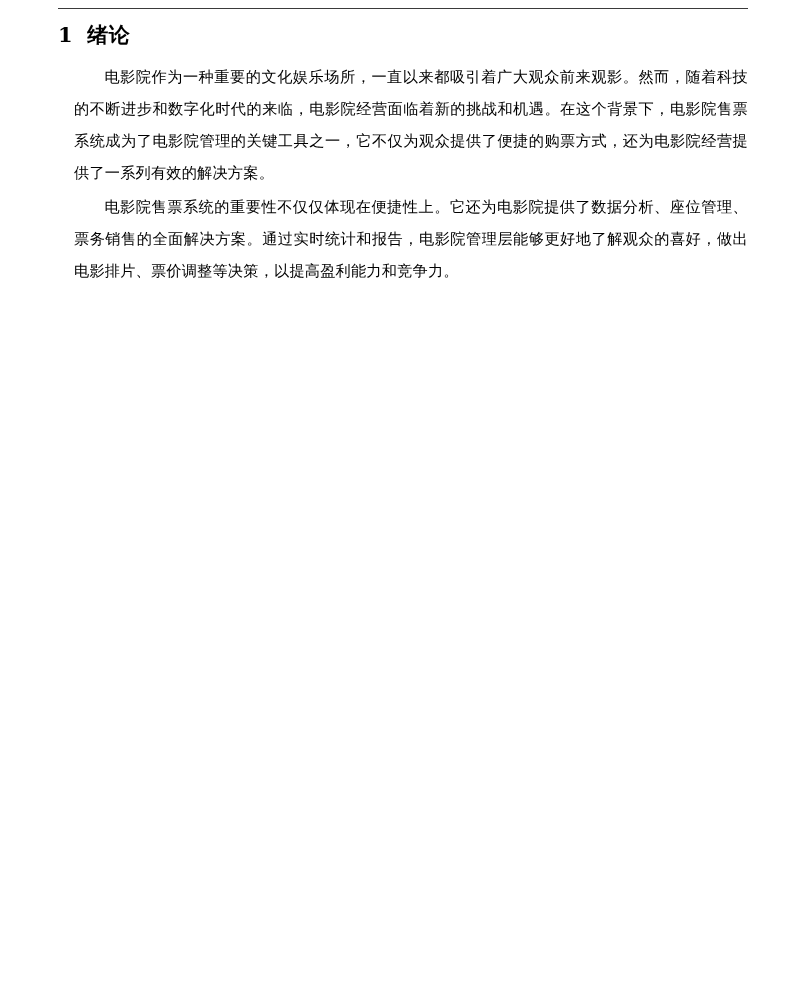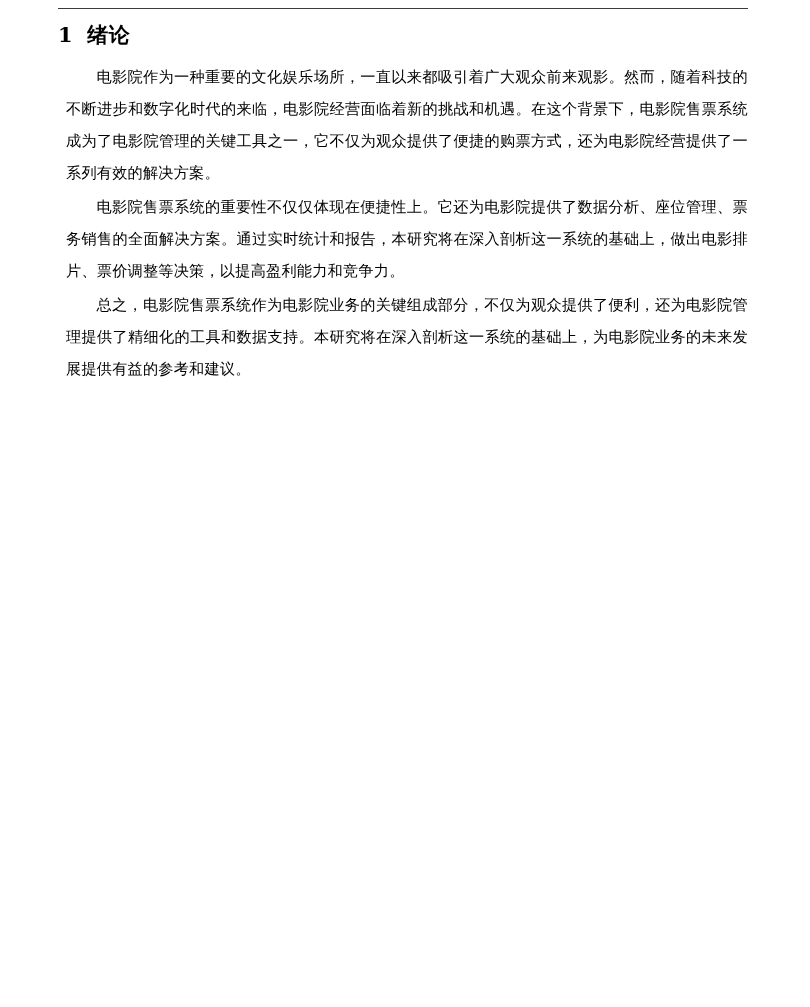--- a/index.html
+++ b/index.html
@@ -41,38 +41,37 @@
     letter-spacing: 0.5px;
     line-height: 1.2;
   }
   h1.section-title .num {
     font-family: "DejaVu Serif", "Liberation Serif", serif;
     margin-right: 14px;
   }
   p.para {
     font-size: 15.2px;
     line-height: 32px;
-    margin: 0 0 2px 8px;
+    margin: 0 0 2px 16px;
     text-align: justify;
     text-justify: inter-ideograph;
     text-indent: 2em;
     letter-spacing: 0.2px;
   }
 </style>
 </head>
 <body>
 
 <div class="page">
 
   <div class="top-rule"></div>
 
   <div class="content">
 
     <h1 class="section-title">
       <span class="num">1</span><span>绪论</span>
     </h1>
 
     <p class="para">电影院作为一种重要的文化娱乐场所，一直以来都吸引着广大观众前来观影。然而，随着科技的不断进步和数字化时代的来临，电影院经营面临着新的挑战和机遇。在这个背景下，电影院售票系统成为了电影院管理的关键工具之一，它不仅为观众提供了便捷的购票方式，还为电影院经营提供了一系列有效的解决方案。</p>
-    <p class="para">电影院售票系统的重要性不仅仅体现在便捷性上。它还为电影院提供了数据分析、座位管理、票务销售的全面解决方案。通过实时统计和报告，本研究将在深入剖析这一系统的基础上，做出电影排片、票价调整等决策，以提高盈利能力和竞争力。</p>
-    <p class="para">总之，电影院售票系统作为电影院业务的关键组成部分，不仅为观众提供了便利，还为电影院管理提供了精细化的工具和数据支持。本研究将在深入剖析这一系统的基础上，为电影院业务的未来发展提供有益的参考和建议。</p>
+    <p class="para">电影院售票系统的重要性不仅仅体现在便捷性上。它还为电影院提供了数据分析、座位管理、票务销售的全面解决方案。通过实时统计和报告，电影院管理层能够更好地了解观众的喜好，做出电影排片、票价调整等决策，以提高盈利能力和竞争力。</p>
 
   </div>
 </div>
 
 </body></html>

